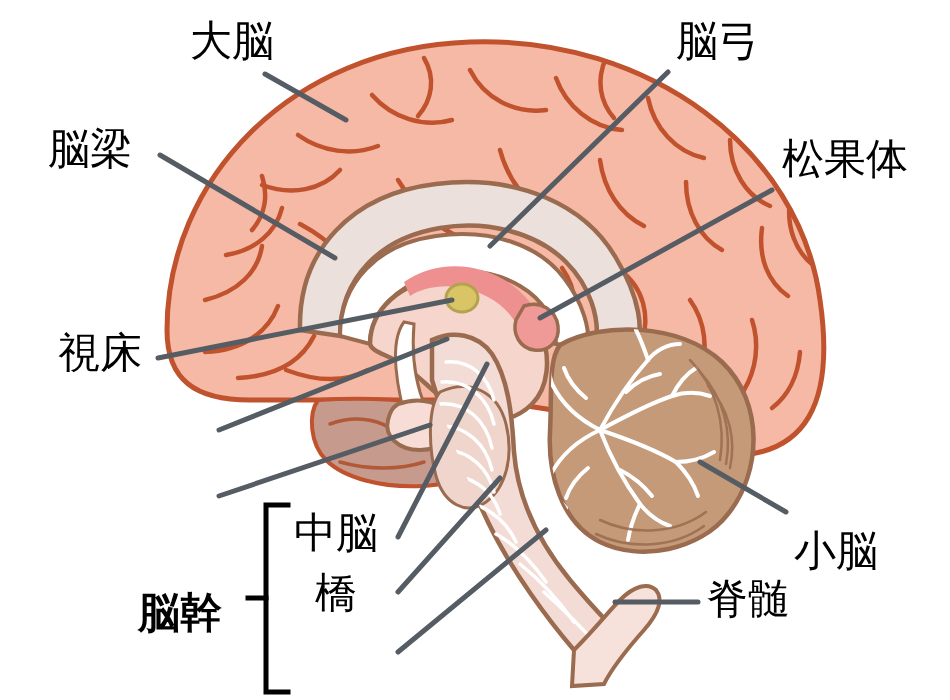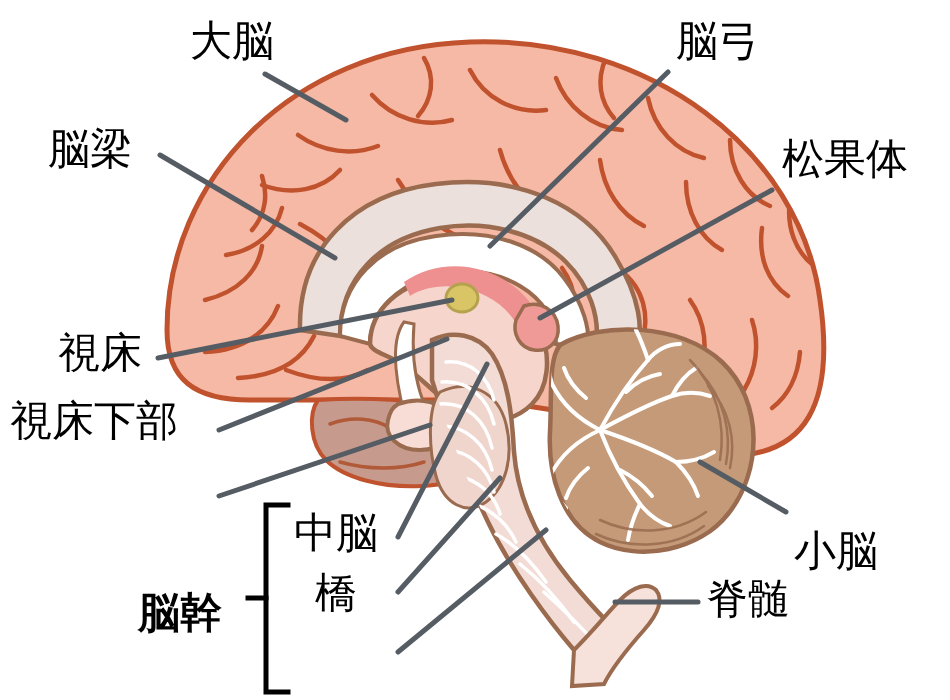--- a/index.html
+++ b/index.html
@@ -215,21 +215,20 @@
   <div class="lbl" style="left:190px;top:20px;">大脳</div>
 
   <div class="lbl" style="left:48px;top:128px;">脳梁</div>
 
   <div class="lbl" style="left:676px;top:20px;">脳弓</div>
 
   <div class="lbl" style="left:782px;top:138px;">松果体</div>
 
   <div class="lbl" style="left:46px;top:332px;margin-left:12px;">視床</div>
 
-  <div class="lbl" style="left:10px;top:400px;">視床下部</div>
 
 
   <div class="lbl" style="left:794px;top:490px;margin-top:40px;">小脳</div>
 
   <div class="lbl" style="left:706px;top:578px;">脊髄</div>
 
   <div class="lbl" style="left:138px;top:592px;font-weight:bold;">脳幹</div>
 
   <div class="lbl stem-item" style="left:276px;top:512px;">中脳</div>
 

